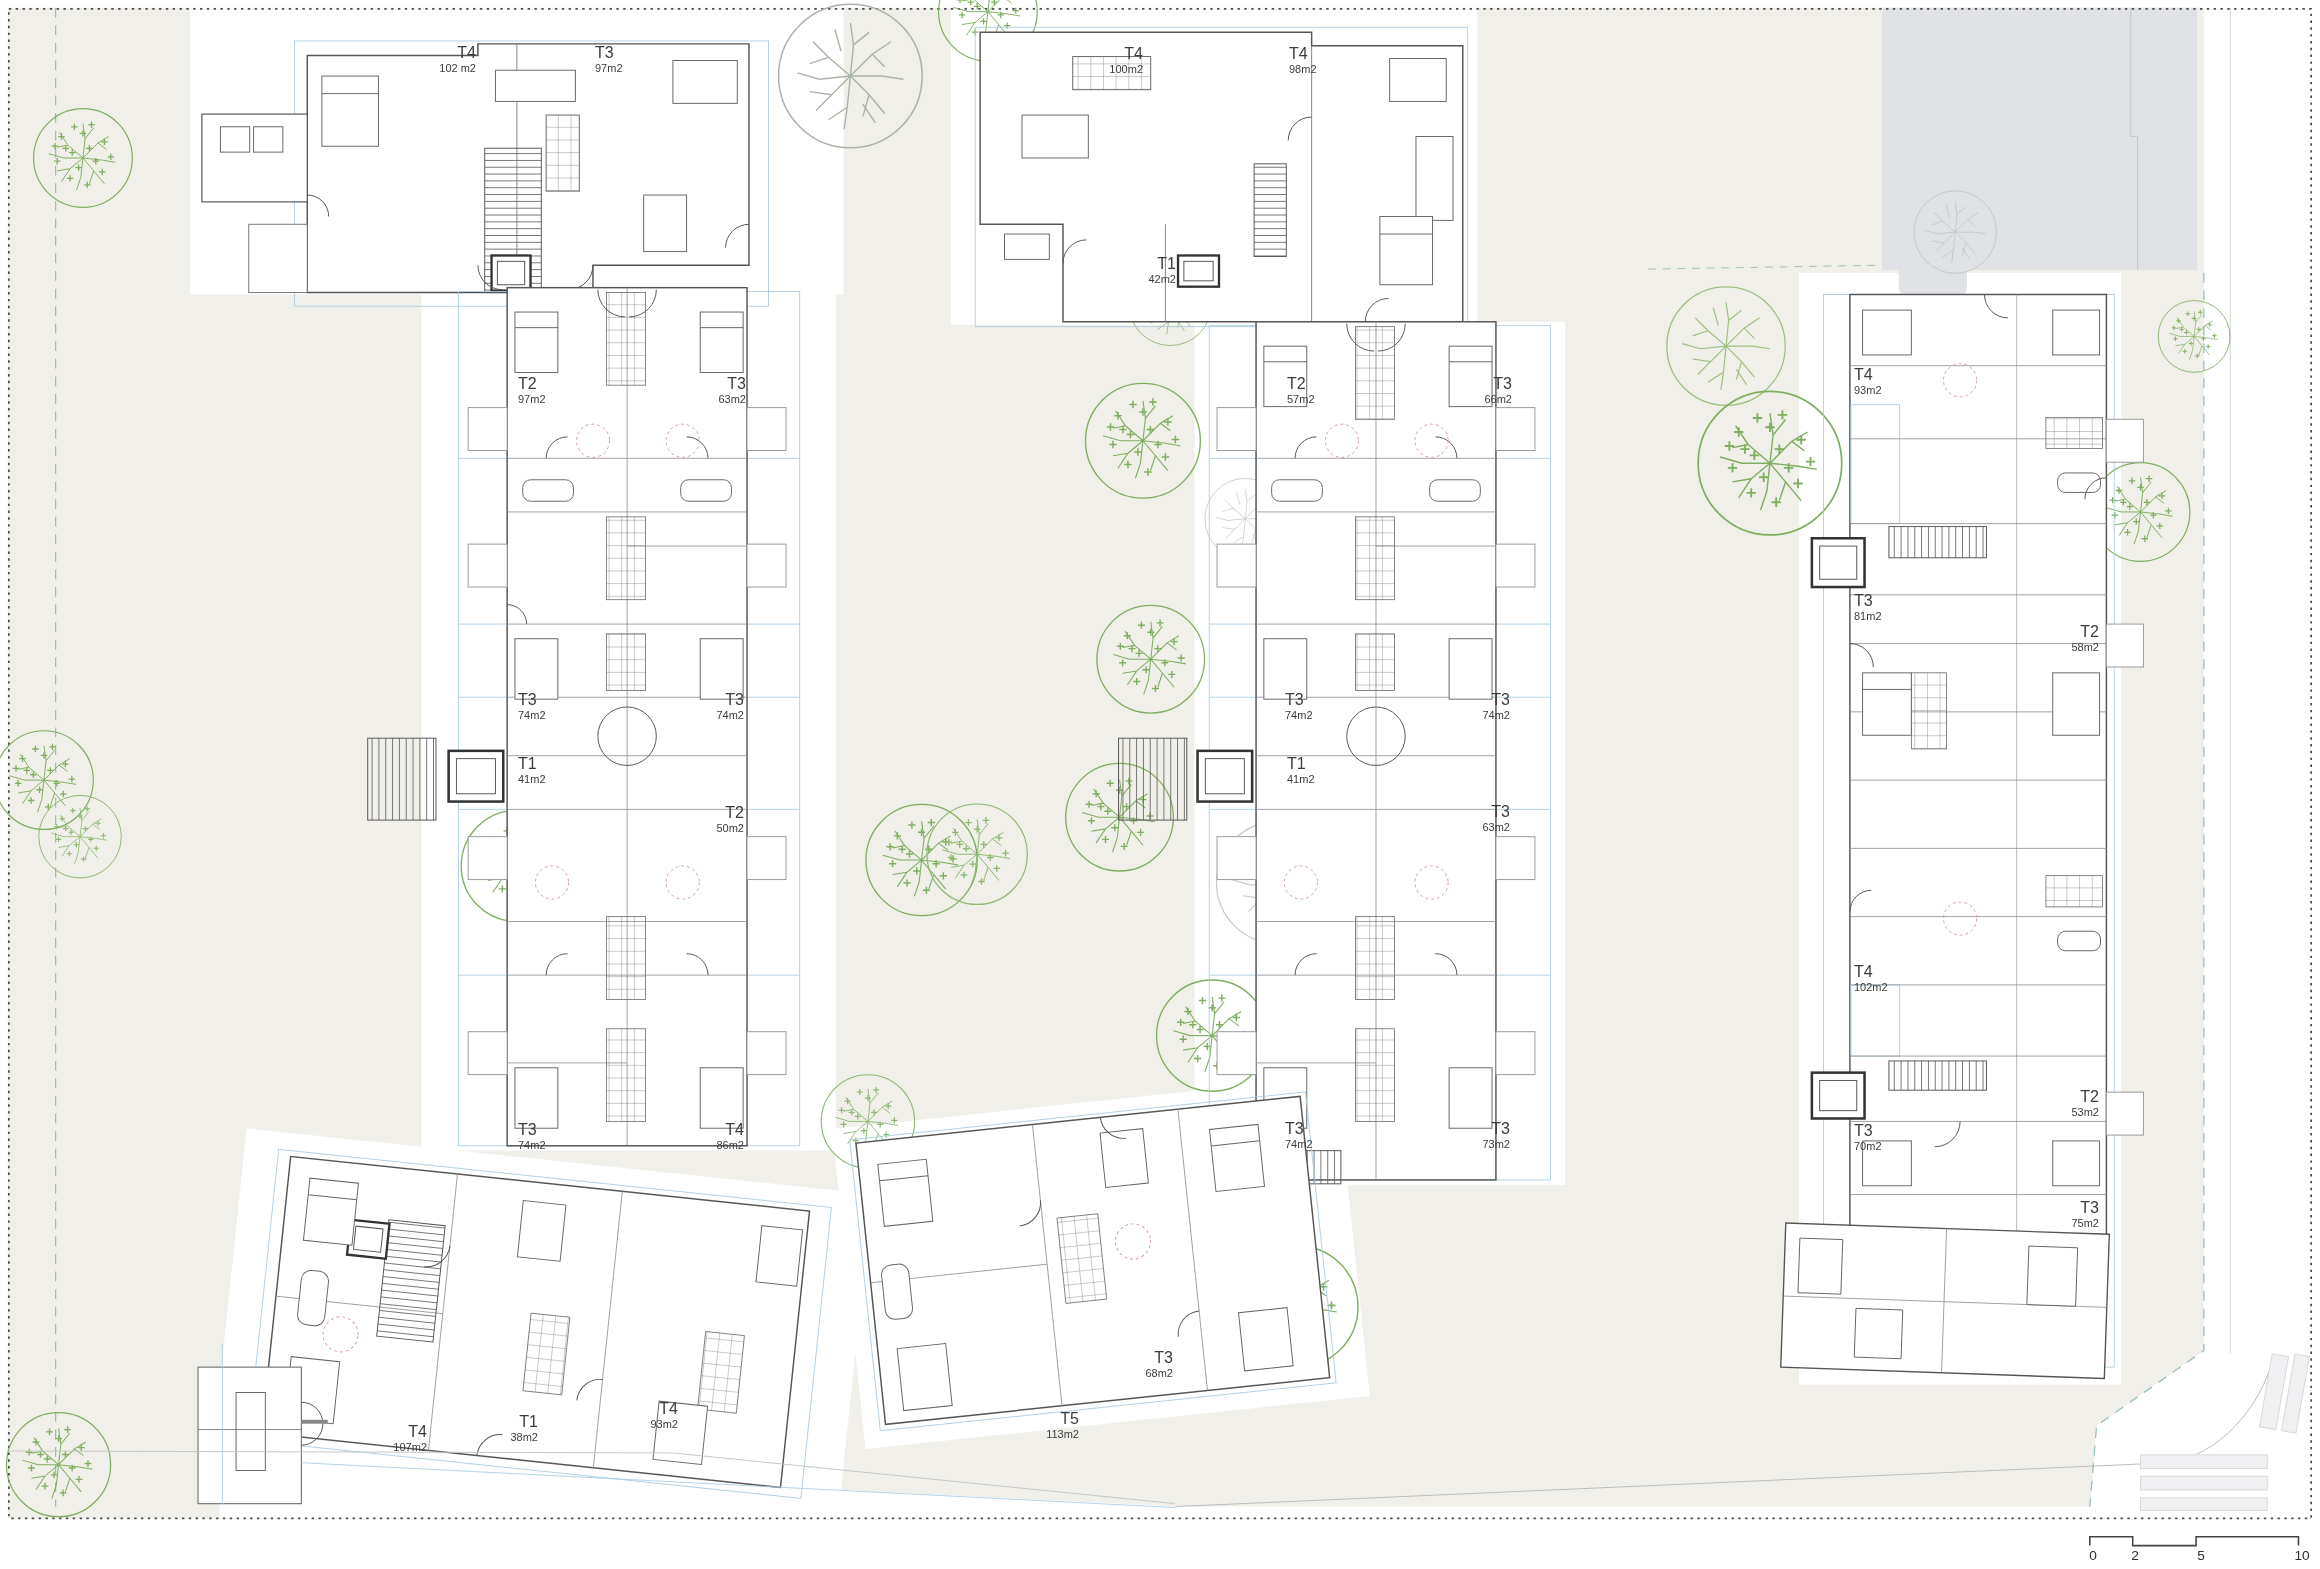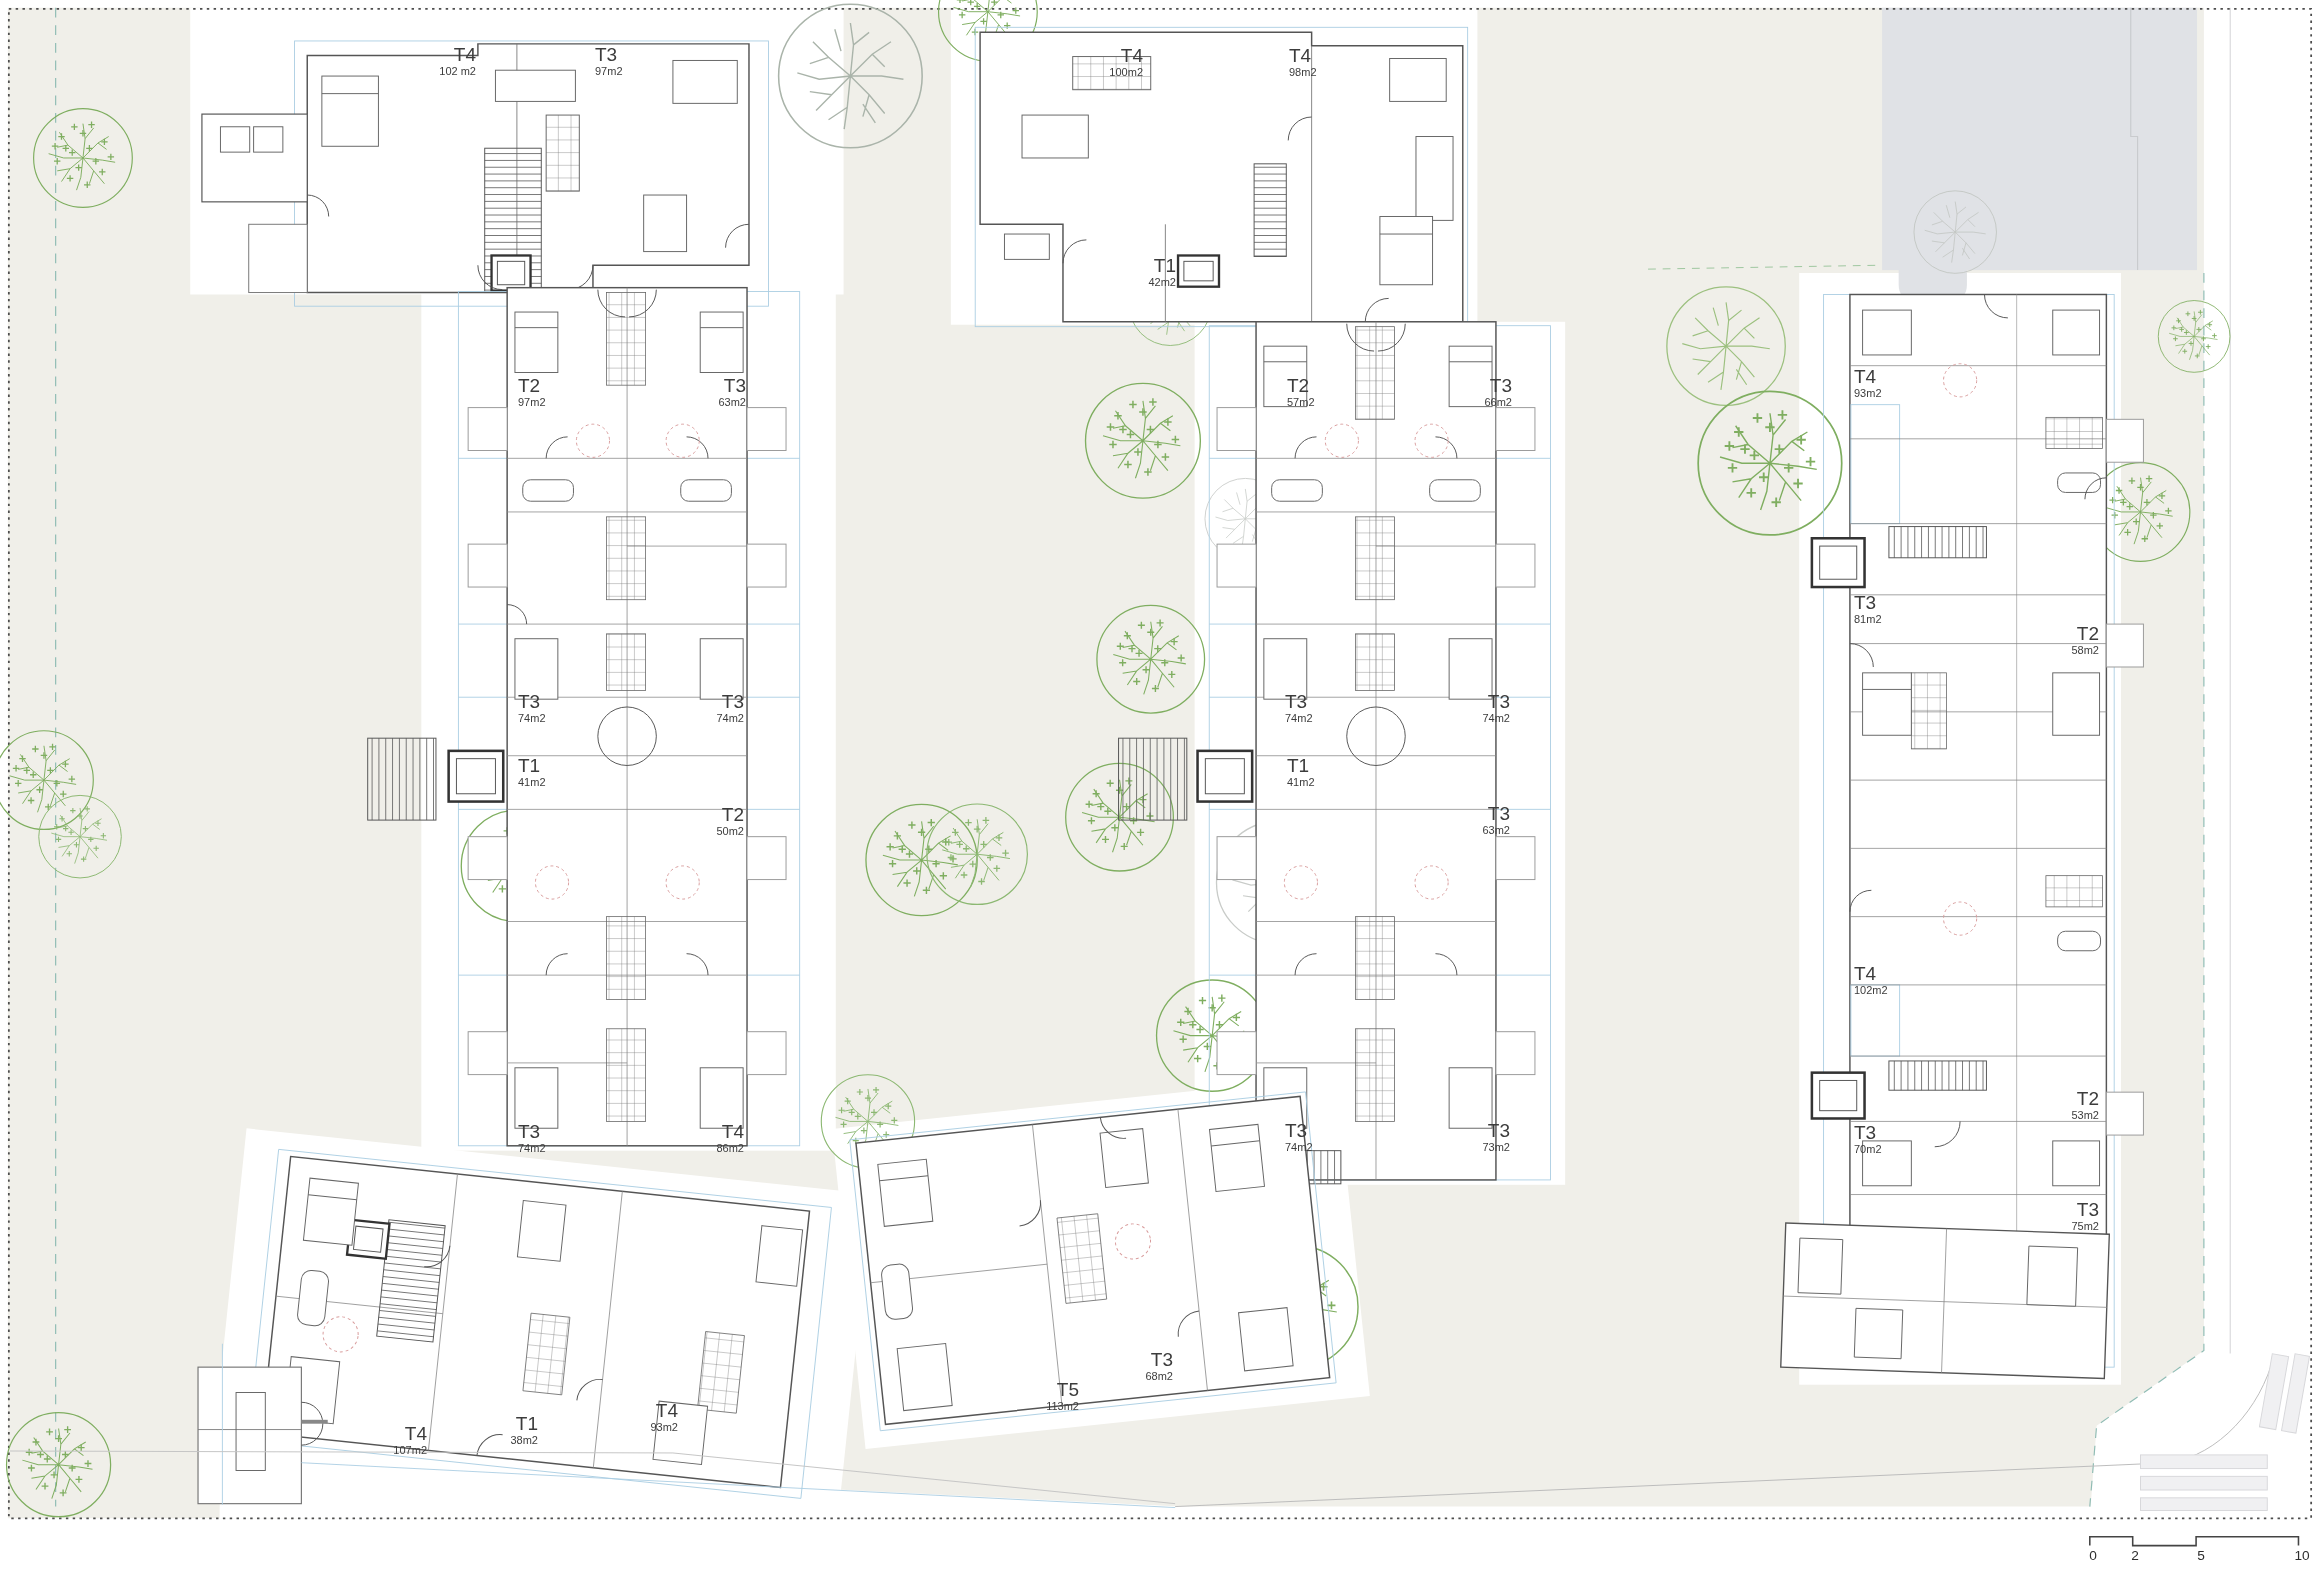--- a/index.html
+++ b/index.html
@@ -1,20 +1,20 @@
 <!DOCTYPE html>
 <html><head>
 <meta charset="utf-8">
 <style>
   html,body{margin:0;padding:0;background:#ffffff;}
   #canvas{position:relative;width:2320px;height:1569px;overflow:hidden;
           font-family:"Liberation Sans",sans-serif;background:#ffffff;}
   #planSvg{position:absolute;left:0;top:0;}
   .ulabel{position:absolute;width:94px;color:#3c3c3c;}
-  .ulabel .ut{display:block;font-size:19px;line-height:1.05;}
+  .ulabel .ut{display:block;font-size:16px;line-height:1.05;}
   .ulabel .ua{display:block;font-size:11px;line-height:1.15;}
   .ulabel.right{text-align:right;}
   .ulabel.left{text-align:left;}
   .sticknum{position:absolute;font-size:13.7px;color:#2e2e2e;transform:translateX(-50%);}
 </style>
 </head>
 <body>
 
 <div id="canvas">
 
@@ -580,21 +580,21 @@
         <span class="ua">107m2</span>
       </div>
   <div class="ulabel right" style="left:444px;top:1414px">
         <span class="ut">T1</span>
         <span class="ua">38m2</span>
       </div>
   <div class="ulabel right" style="left:584px;top:1401px">
         <span class="ut">T4</span>
         <span class="ua">93m2</span>
       </div>
-  <div class="ulabel right" style="left:985px;top:1380px">
+  <div class="ulabel right" style="left:985px;top:1411px">
         <span class="ut">T5</span>
         <span class="ua">113m2</span>
       </div>
   <div class="ulabel right" style="left:1079px;top:1350px">
         <span class="ut">T3</span>
         <span class="ua">68m2</span>
       </div>
 </div>
 
 <div>

